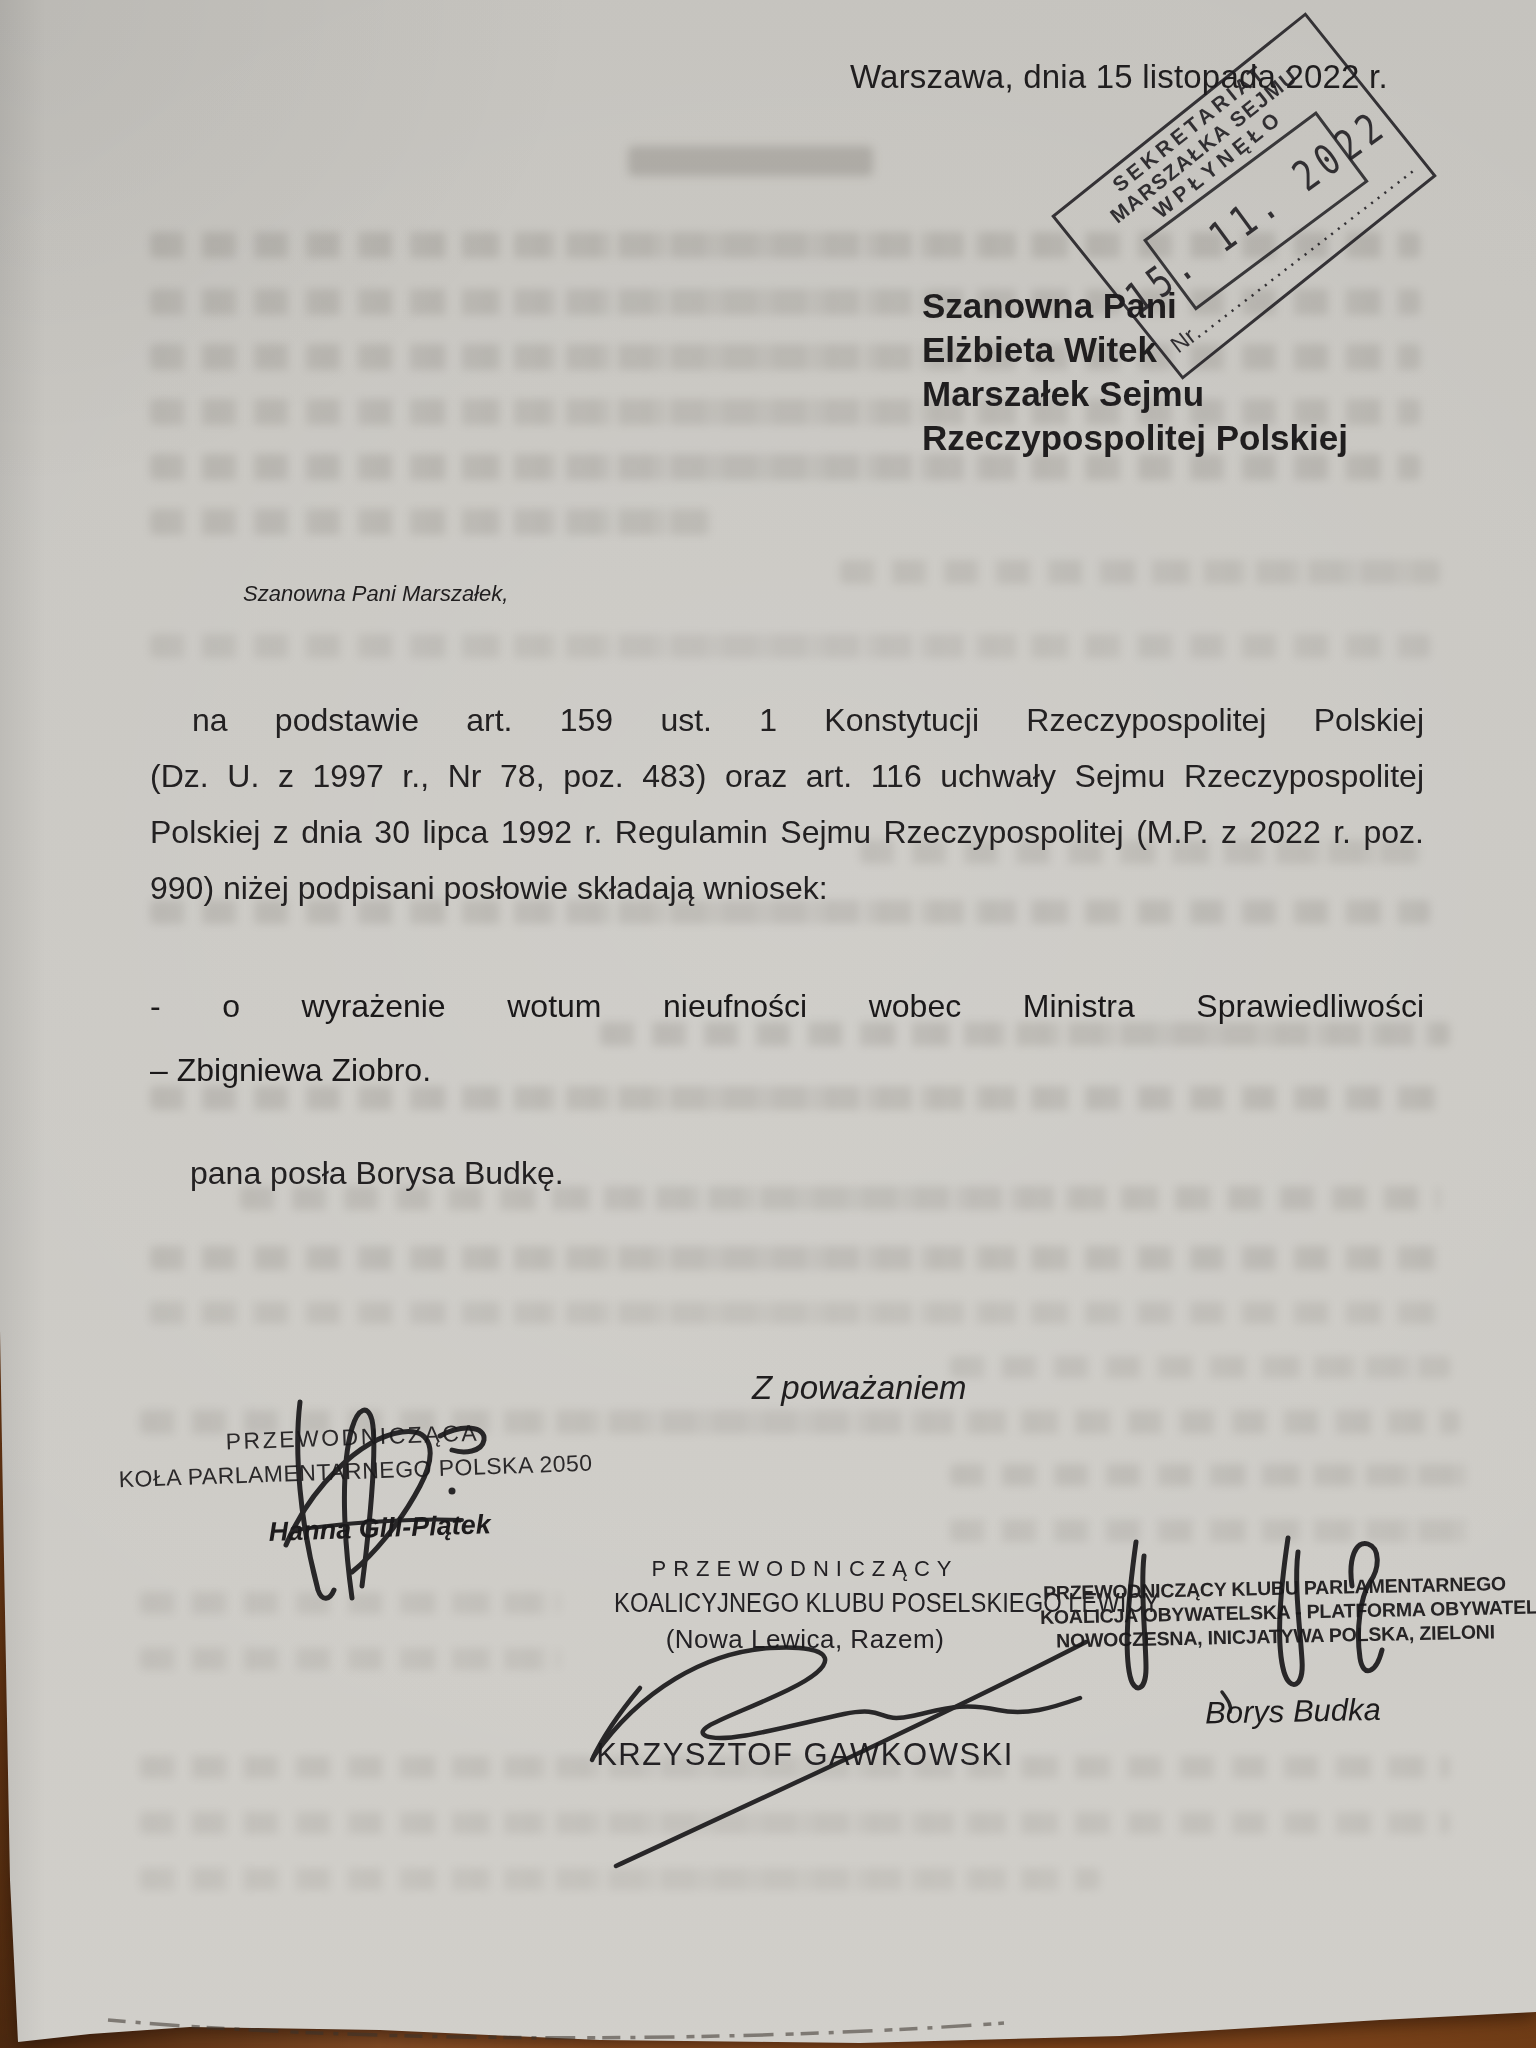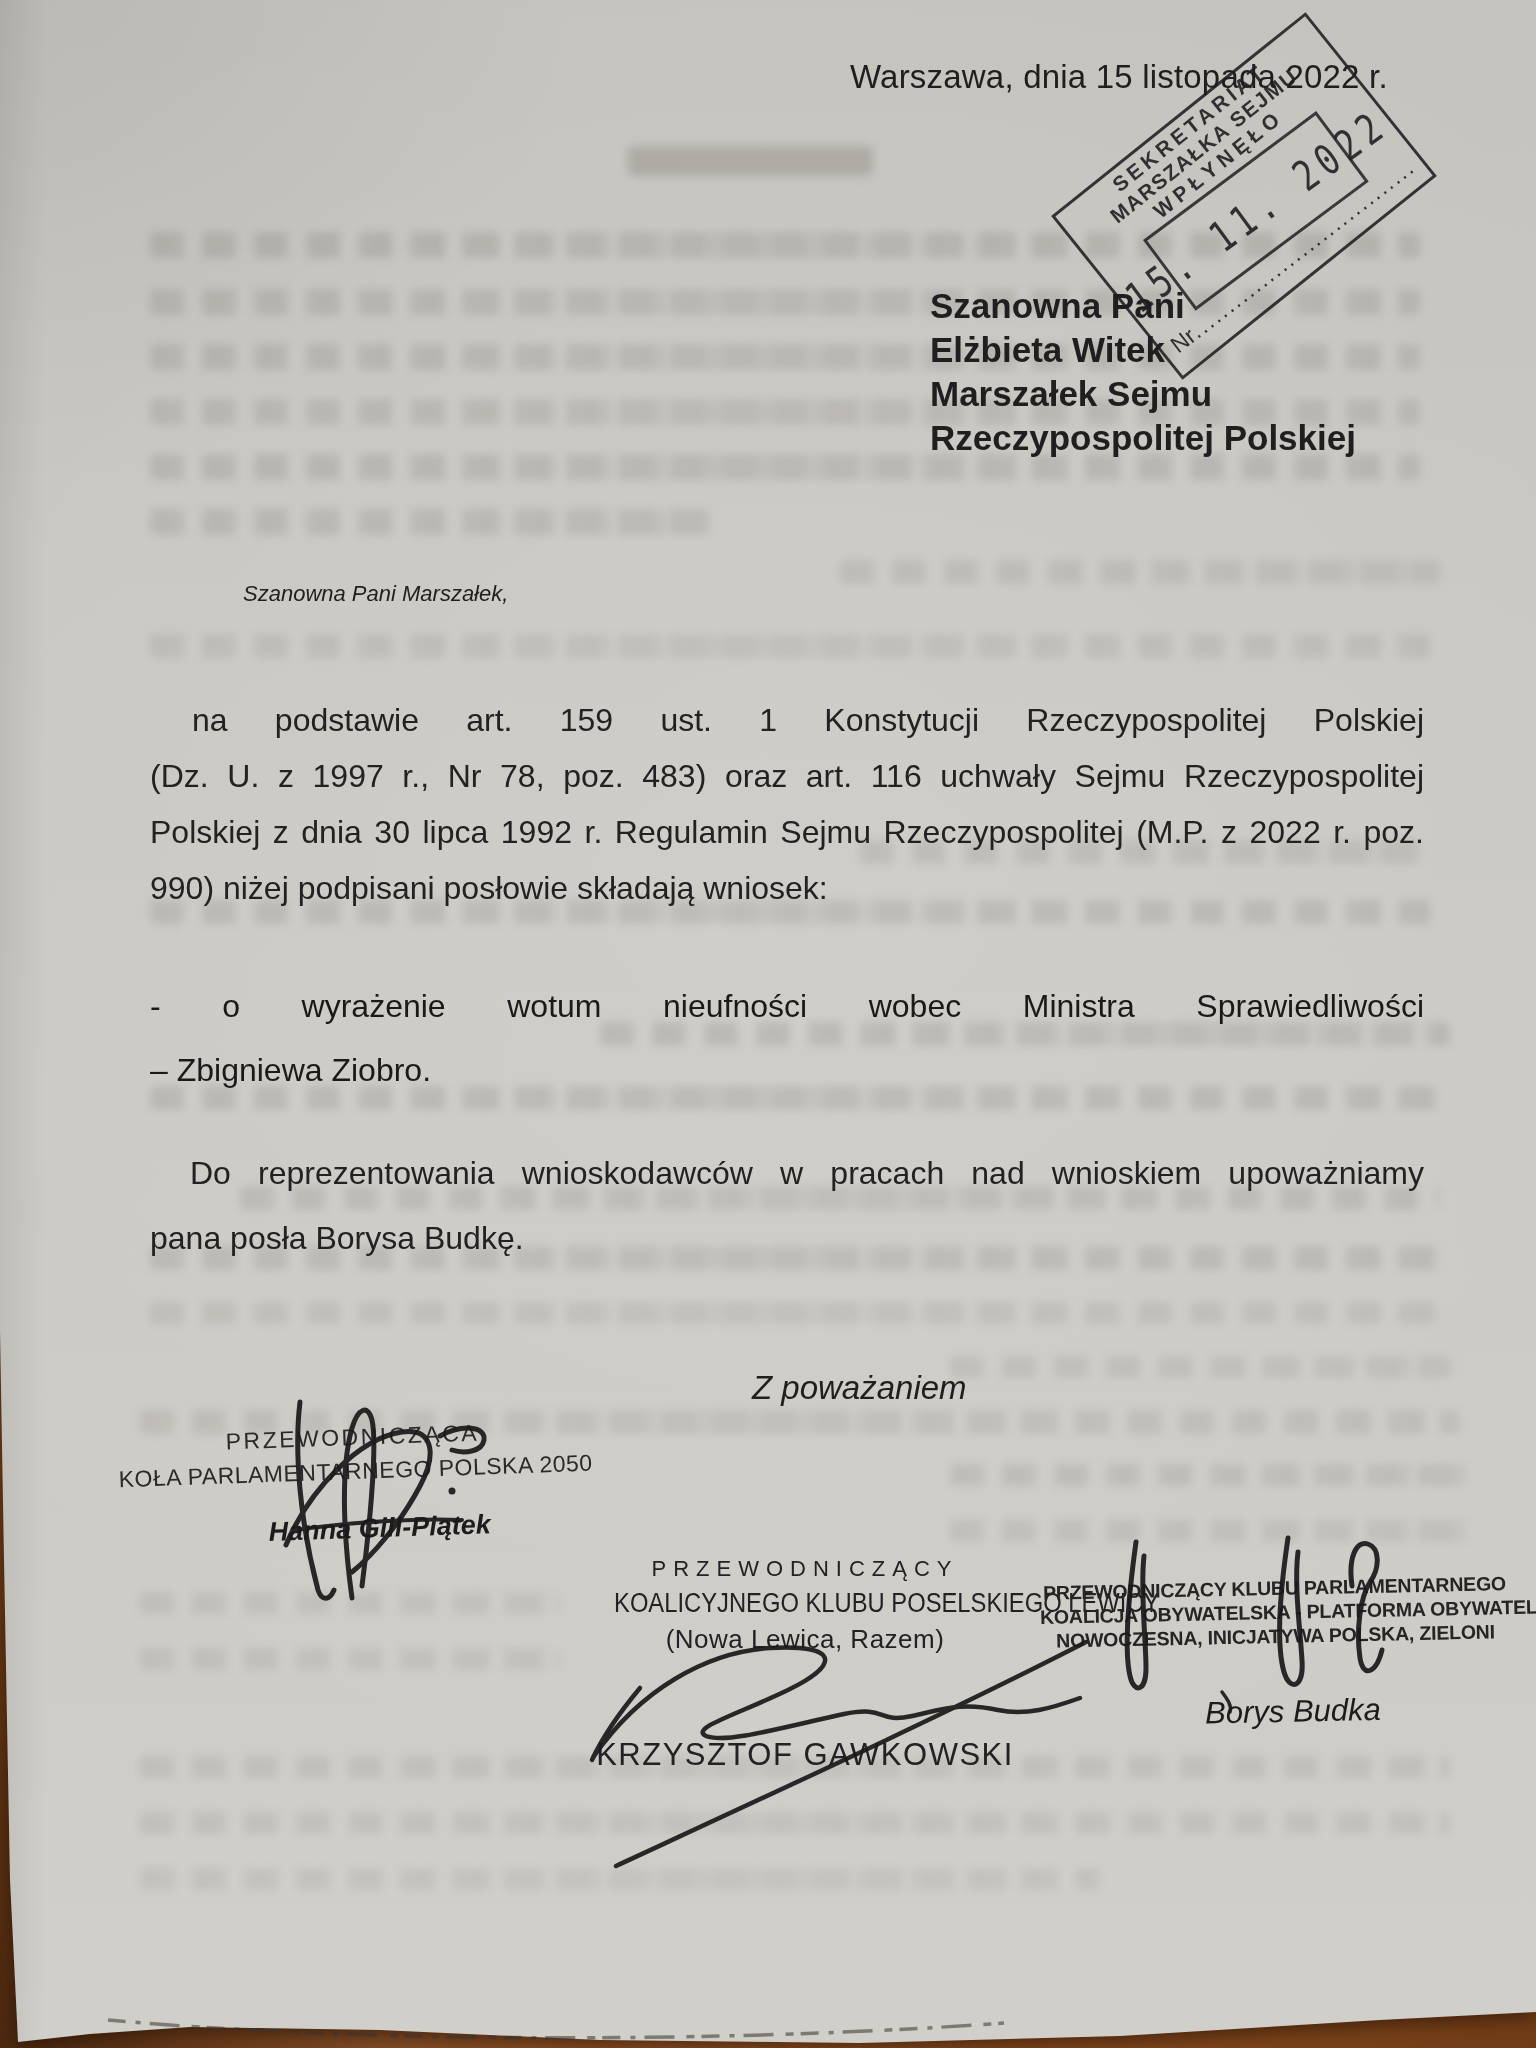--- a/index.html
+++ b/index.html
@@ -12,21 +12,21 @@
   .paper{position:absolute;inset:0;
     background:
       radial-gradient(120% 80% at 52% 42%, rgba(255,255,255,.10), rgba(0,0,0,0) 62%),
       radial-gradient(55% 35% at 0% 0%, rgba(0,0,0,.05), rgba(0,0,0,0) 70%),
       linear-gradient(90deg, rgba(0,0,0,.07), rgba(0,0,0,0) 46px),
       linear-gradient(180deg,#c5c3be 0%,#c9c7c2 28%,#cccac5 62%,#d1cfca 100%);
     clip-path:polygon(0px 0px,1536px 0px,1536px 2012px,1380px 2020px,1120px 2036px,860px 2043px,600px 2040px,380px 2030px,190px 2027px,90px 2034px,18px 2042px,10px 1880px,4px 1560px,0px 1330px);}
   .abs{position:absolute;}
   .txt{white-space:nowrap;}
   .dateline{left:850px;top:58px;font-size:33px;letter-spacing:.2px;}
-  .addressee{left:922px;top:284px;font-size:35px;font-weight:bold;line-height:44px;margin-left:8px;}
+  .addressee{left:922px;top:284px;font-size:35px;font-weight:bold;line-height:44px;}
   .salutation{left:243px;top:581px;font-size:22px;font-style:italic;}
   .para{left:150px;width:1274px;font-size:32px;color:#232122;}
   .para .line{display:block;}
   .just{text-align:justify;text-align-last:justify;}
   .p-basis{top:692px;line-height:56px;}
   .p-basis .line:first-child{padding-left:42px;}
   .motion{top:974px;line-height:64px;font-weight:normal;color:#1b191a;}
   .p-rep{top:1141px;line-height:65px;}
   .p-rep .line:first-child{padding-left:40px;}
   .closing{left:752px;top:1369px;font-size:33px;font-style:italic;}
@@ -117,21 +117,20 @@
         <span class="line just">Polskiej z dnia 30 lipca 1992 r. Regulamin Sejmu Rzeczypospolitej (M.P. z 2022 r. poz.</span>
         <span class="line">990) niżej podpisani posłowie składają wniosek:</span>
       </div>
 
       <div class="abs para motion">
         <span class="line just">- o wyrażenie wotum nieufności wobec Ministra Sprawiedliwości</span>
         <span class="line">– Zbigniewa Ziobro.</span>
       </div>
 
       <div class="abs para p-rep">
-        <span class="line just">Do reprezentowania wnioskodawców w pracach nad wnioskiem upoważniamy</span>
         <span class="line">pana posła Borysa Budkę.</span>
       </div>
 
       <div class="abs txt closing">Z poważaniem</div>
 
       <div class="abs sig-block sig-left">
         <div class="t1 txt">PRZEWODNICZĄCA</div>
         <div class="t2 txt">KOŁA PARLAMENTARNEGO POLSKA 2050</div>
         <div class="name txt">Hanna Gill-Piątek</div>
       </div>

